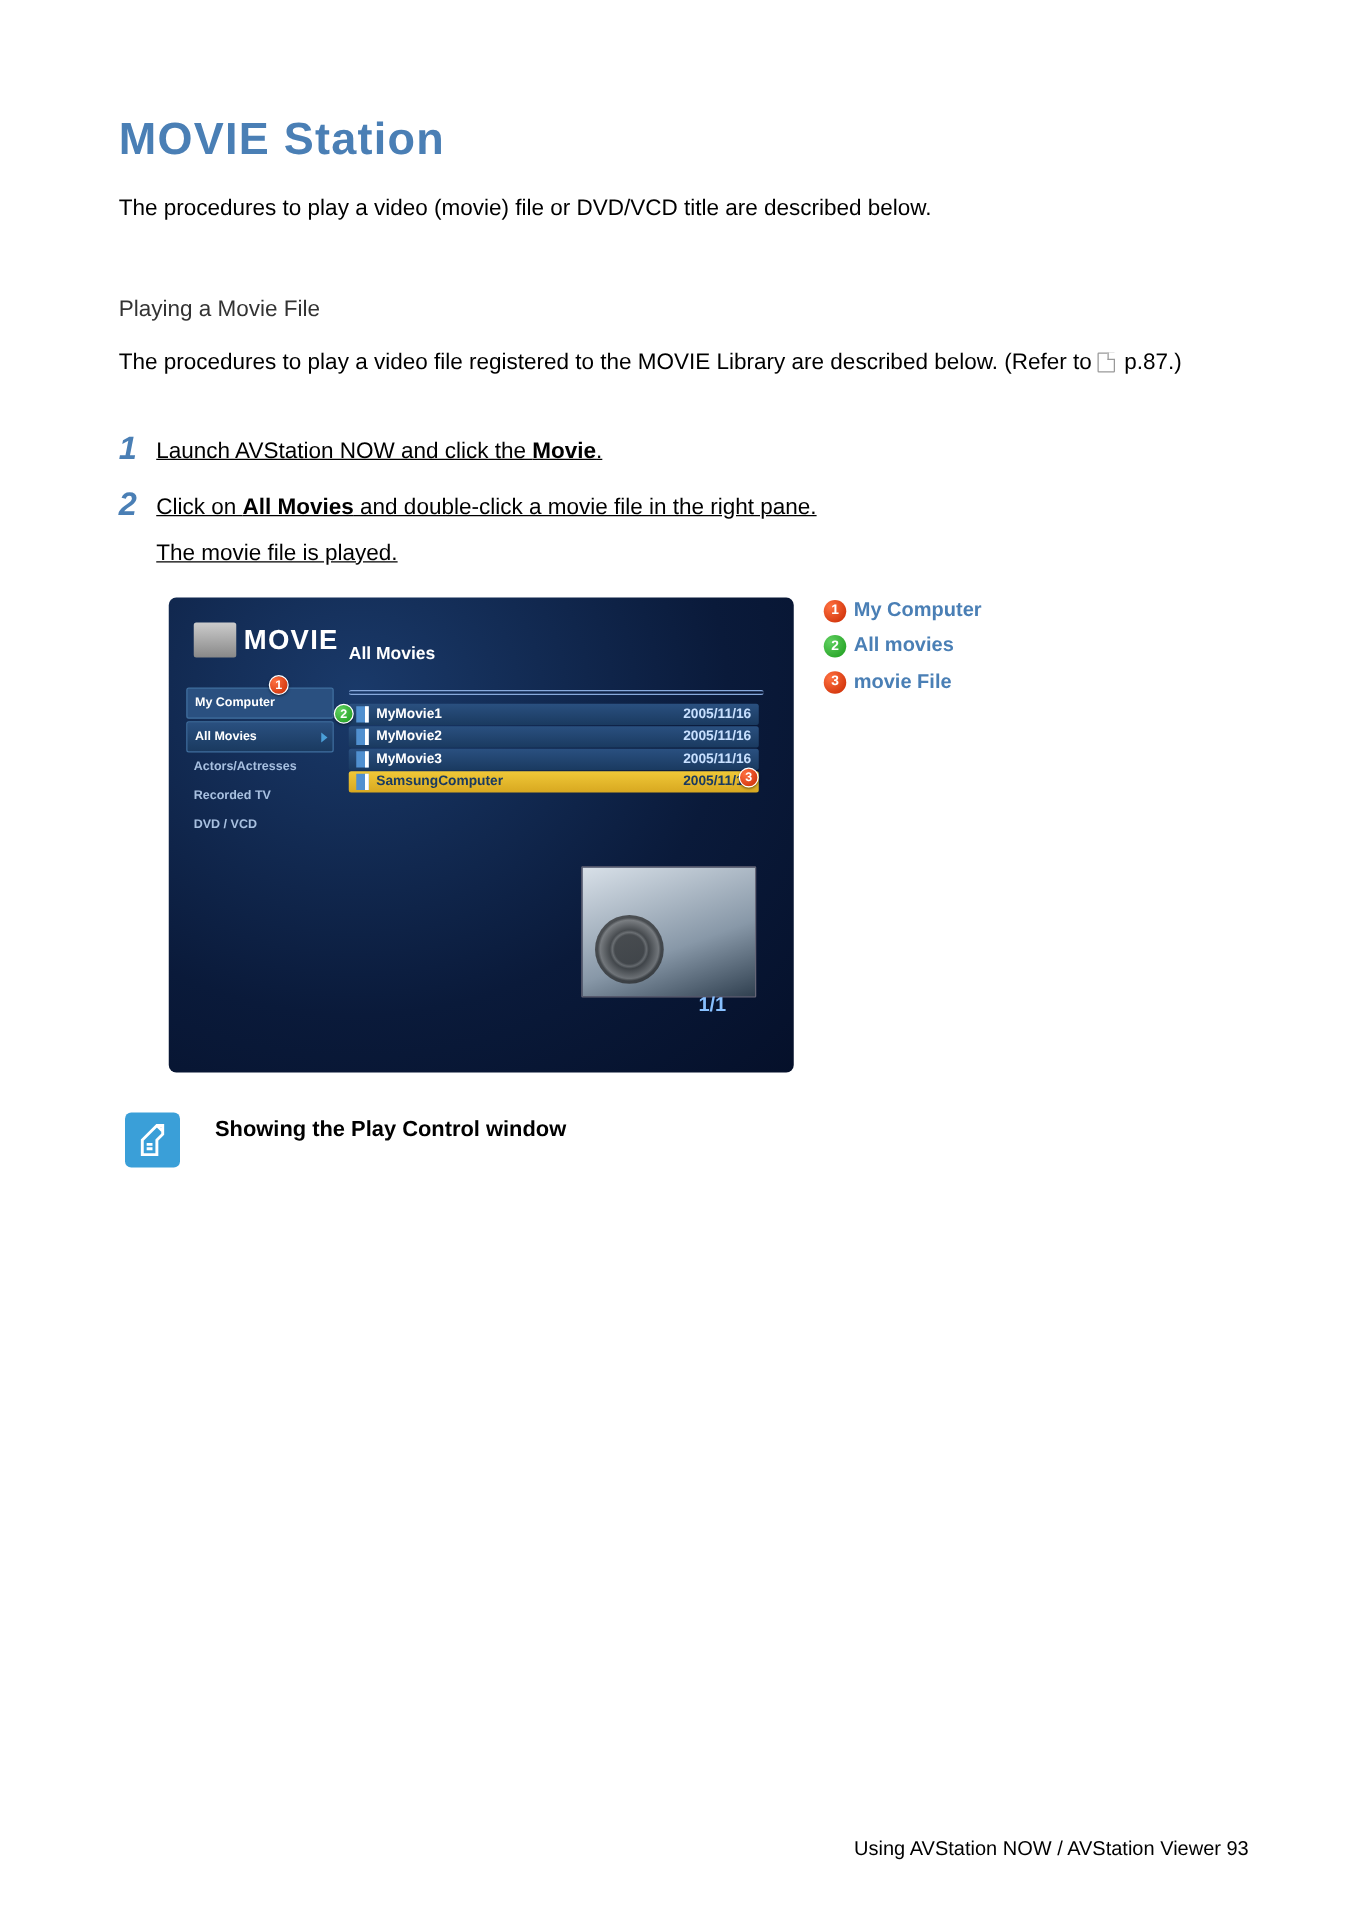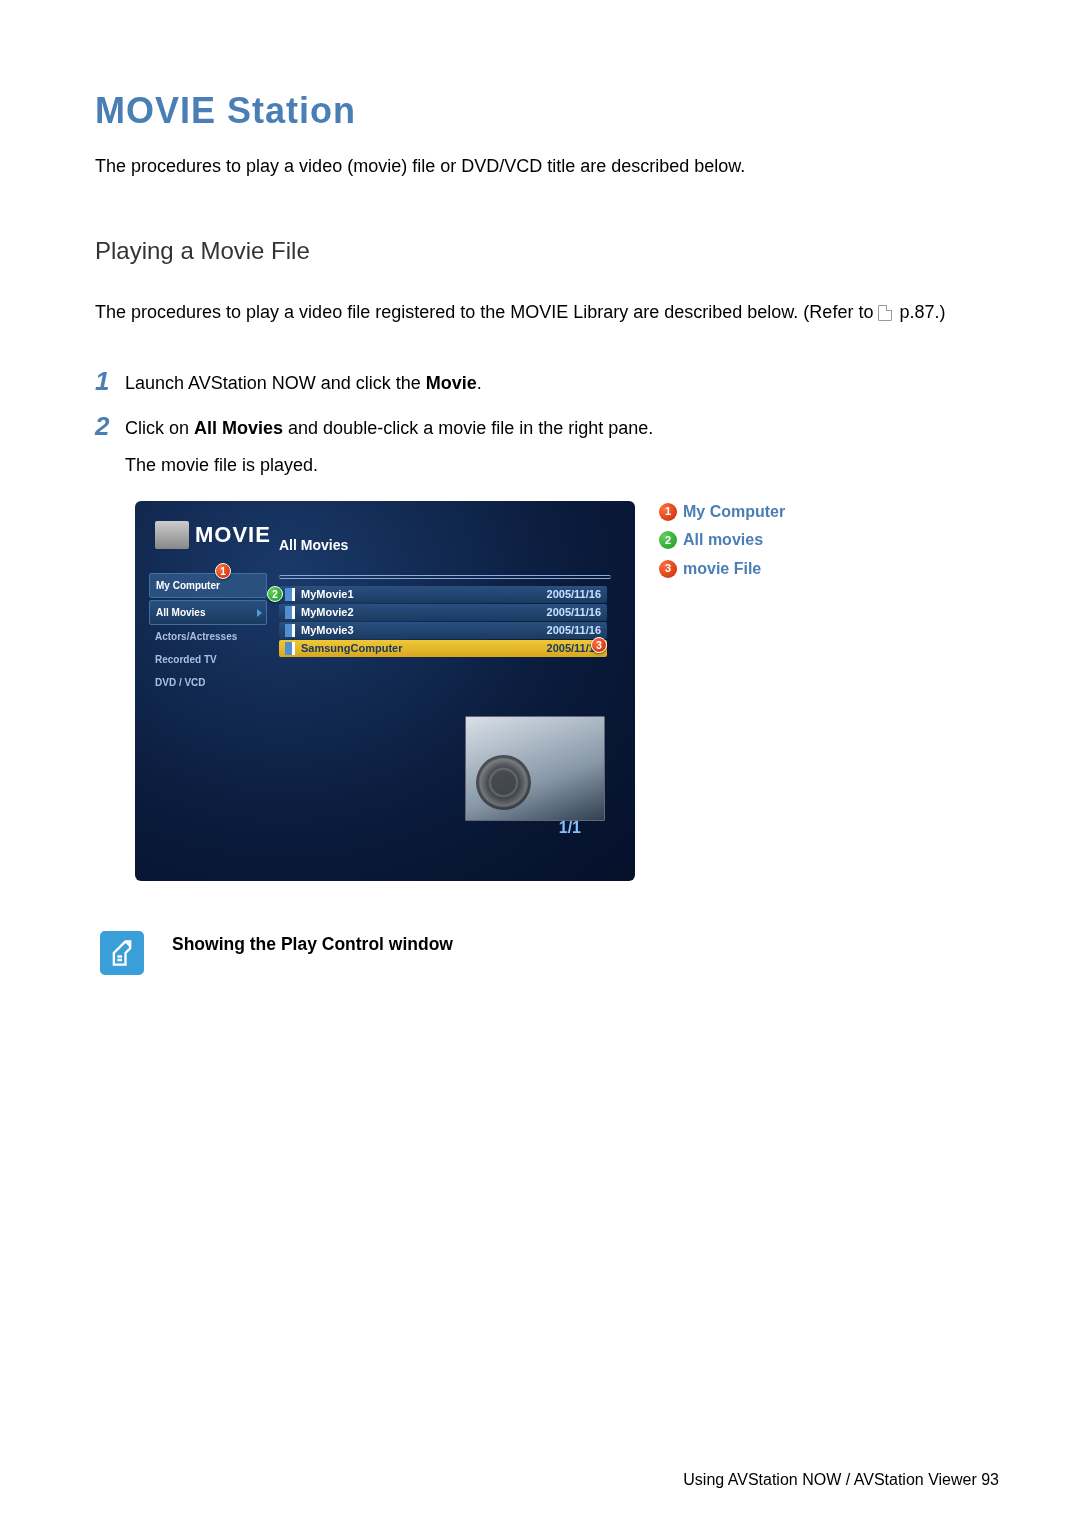--- a/index.html
+++ b/index.html
@@ -18,23 +18,23 @@
     font-weight: bold;
     letter-spacing: 1px;
     margin-bottom: 0;
   }
   .intro {
     font-size: 18px;
     margin-bottom: 60px;
     margin-top: 24px;
   }
   .section-heading {
-    font-size: 24px;
+    font-size: 18px;
     color: #333;
-    margin-bottom: 34px;
+    margin-bottom: 18px;
   }
   .section-intro {
     font-size: 18px;
     line-height: 1.5;
     margin-bottom: 40px;
   }
   .page-ref-icon {
     display: inline-block;
     width: 14px;
     height: 16px;
@@ -66,20 +66,21 @@
     font-size: 26px;
     font-weight: bold;
     font-style: italic;
     width: 30px;
     flex-shrink: 0;
   }
   .step-body {
     font-size: 18px;
     line-height: 1.5;
     padding-top: 4px;
+    text-decoration: underline;
   }
   .bold { font-weight: bold; }
   .figure-row {
     display: flex;
     align-items: flex-start;
     margin-top: 22px;
     margin-left: 40px;
   }
   .screenshot {
     width: 500px;
@@ -266,21 +267,21 @@
     margin-top: 2px;
   }
   .lb-red { background: radial-gradient(circle at 30% 30%, #ff7040, #c82800); }
   .lb-grn { background: radial-gradient(circle at 30% 30%, #60d060, #1a9a1a); }
   .legend-title { font-weight: bold; color: #4a7fb5; }
   .legend-desc { color: #000; font-weight: normal; display: block; }
 
   .note-row {
     display: flex;
     align-items: flex-start;
-    margin-top: 50px;
+    margin-top: 32px;
     margin-left: 5px;
   }
   .note-icon {
     width: 44px; height: 44px;
     background: #3a9fd8;
     border-radius: 5px;
     display: flex;
     align-items: center;
     justify-content: center;
     flex-shrink: 0;

